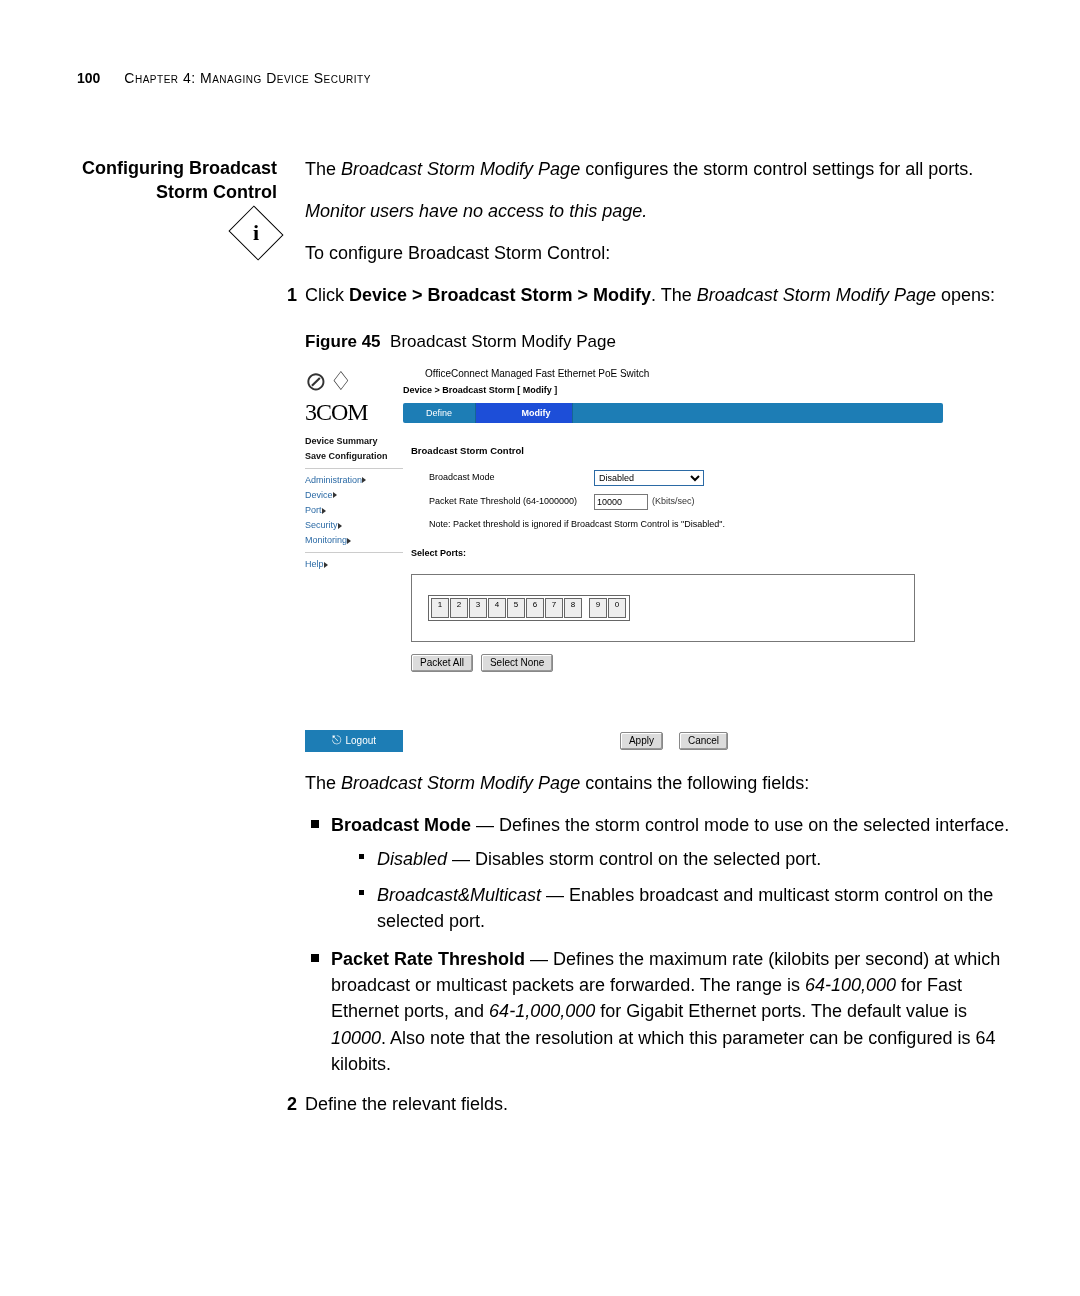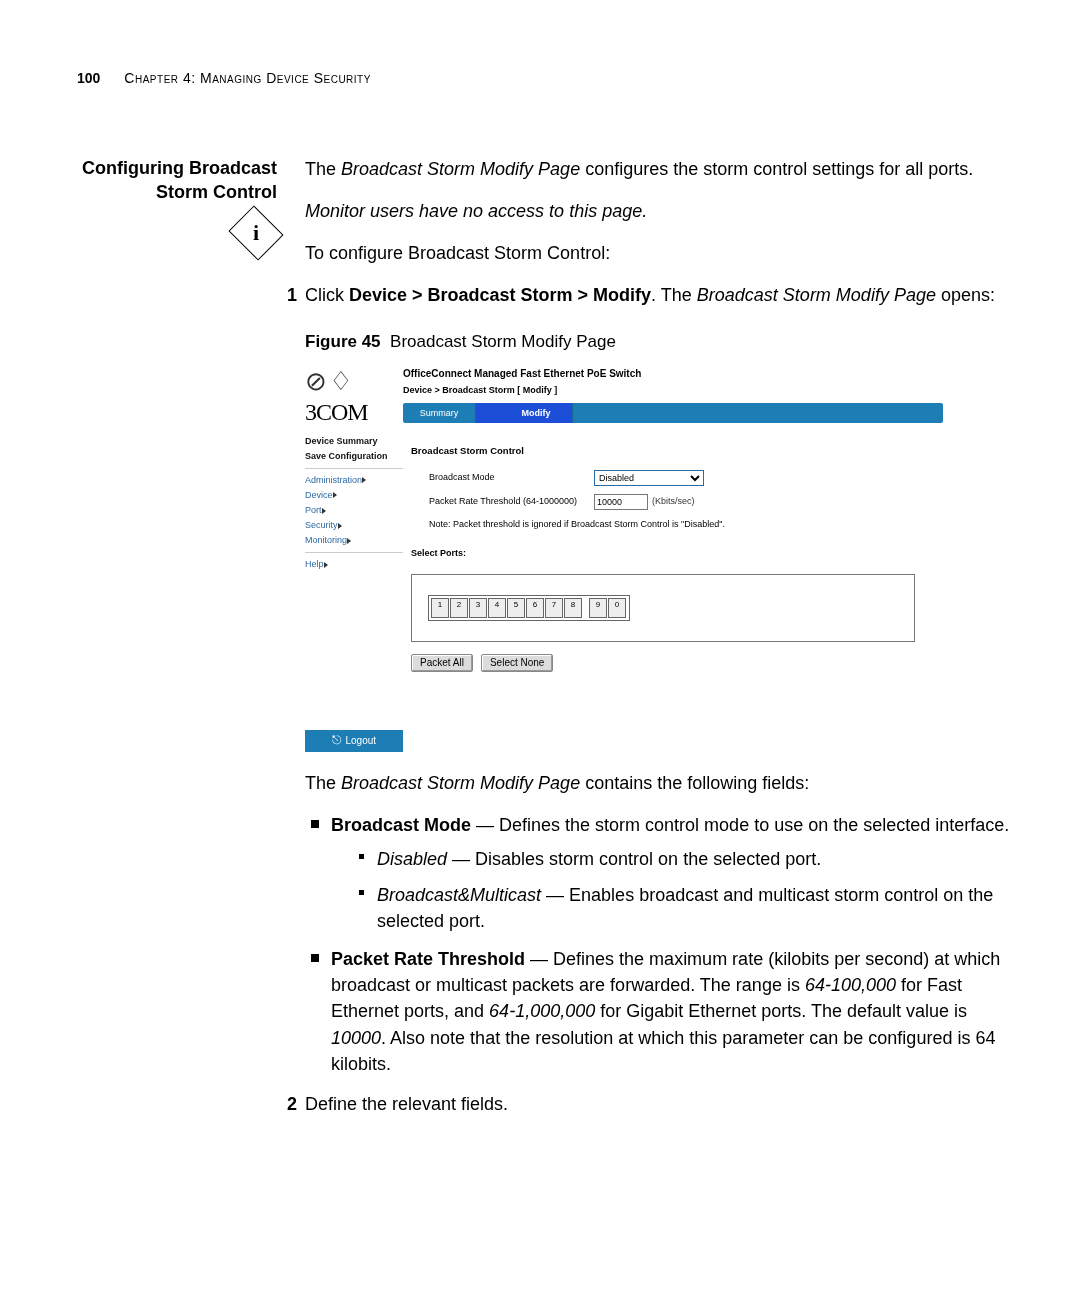--- a/index.html
+++ b/index.html
@@ -108,21 +108,21 @@
   }
   .logo-text {
     font-family: "Times New Roman", serif;
     font-size: 24px;
     letter-spacing: -1px;
   }
   .title-cell {
     padding-top: 4px;
     font-size: 10px;
   }
-  .title-main { font-weight: bold; margin-bottom: 2px; }
+  .title-main { font-weight: normal; margin-bottom: 2px; margin-left: 22px; }
   .title-bc { font-weight: bold; font-size: 9px; margin-bottom: 6px; }
   .tabbar {
     display: flex;
     background: #1d7db5;
     height: 20px;
     border-radius: 2px;
     overflow: hidden;
     font-size: 9px;
     color: #fff;
     width: 540px;
@@ -348,21 +348,21 @@
 
         <div class="shot-header">
           <div class="logo-cell">
             <div class="logo-swirl">⊘ ♢</div>
             <div class="logo-text">3COM</div>
           </div>
           <div class="title-cell">
             <div class="title-main">OfficeConnect Managed Fast Ethernet PoE Switch</div>
             <div class="title-bc">Device &gt; Broadcast Storm [ Modify ]</div>
             <div class="tabbar">
-              <div class="tab">Summary</div>
+              <div class="tab">Define</div>
               <div class="tab active">Modify</div>
             </div>
           </div>
         </div>
 
         <div class="shot-body">
           <div class="shot-nav">
             <div class="navline plain">
                 <span>Device Summary</span>
               </div>
@@ -440,20 +440,24 @@
 
             <div style="height:50px"></div>
           </div>
         </div>
 
         <div class="shot-footer">
           <div class="logout-cell">
             <span class="door">⎋</span>
             <span>Logout</span>
           </div>
+          <div class="footer-btns">
+            <button class="btn-3d">Apply</button>
+            <button class="btn-3d">Cancel</button>
+          </div>
         </div>
 
       </div>
 
       <p style="margin-top:18px">
         <span>The </span><em>Broadcast Storm Modify Page</em><span> contains the following fields:</span>
       </p>
 
       <ul class="bul">
         <li>

